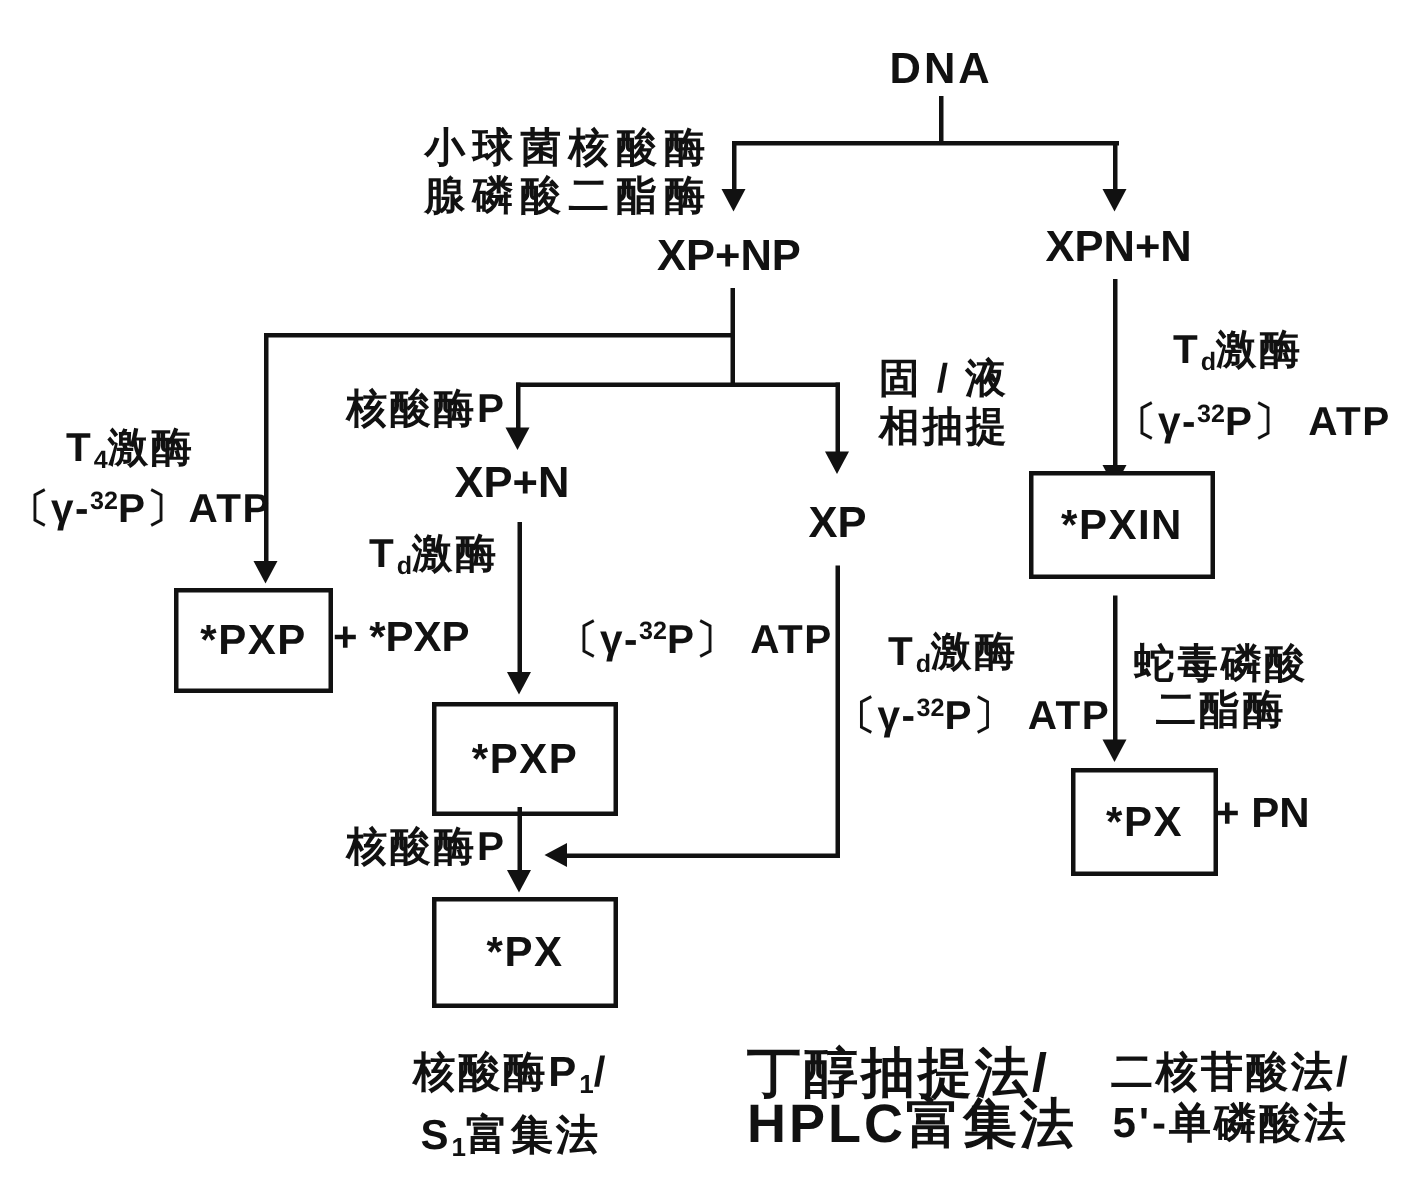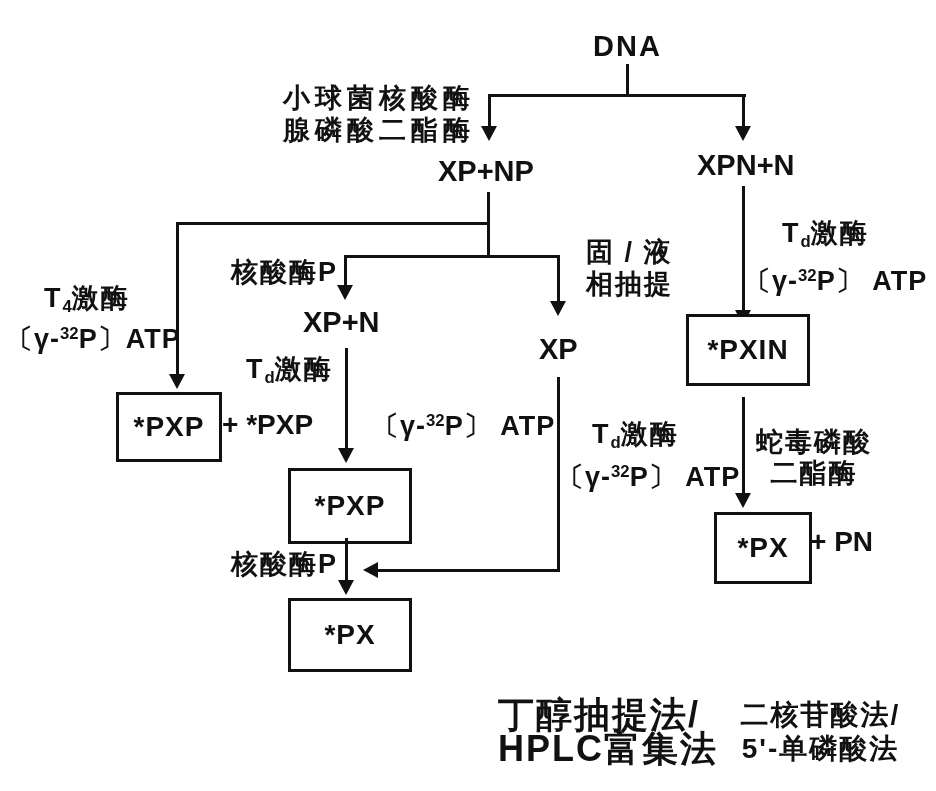--- a/index.html
+++ b/index.html
@@ -143,20 +143,24 @@
 
   <div class="t cn ml ctr" style="left:752px;top:427px;width:124px;line-height:31px;letter-spacing:2px">
     <div>蛇毒磷酸</div>
     <div>二酯酶</div>
   </div>
 
   <div class="box" style="left:714px;top:512px;width:92px;height:66px">*PX</div>
   <div class="t en" style="left:810px;top:526px;font-size:28px">+ PN</div>
 
 
+  <div class="t cn ml ctr" style="left:243px;top:698px;width:195px;line-height:34px;letter-spacing:2px;font-size:28px">
+    <div><span>核酸酶P</span><sub>1</sub><span>/</span></div>
+    <div><span>S</span><sub>1</sub><span>富集法</span></div>
+  </div>
 
   <div class="t cn ml ctr" style="left:498px;top:698px;width:200px;line-height:34px;letter-spacing:2px;font-size:36px">
     <div>丁醇抽提法/</div>
     <div>HPLC富集法</div>
   </div>
 
   <div class="t cn ml ctr" style="left:718px;top:698px;width:205px;line-height:34px;letter-spacing:2px;font-size:28px">
     <div>二核苷酸法/</div>
     <div>5'-单磷酸法</div>
   </div>

